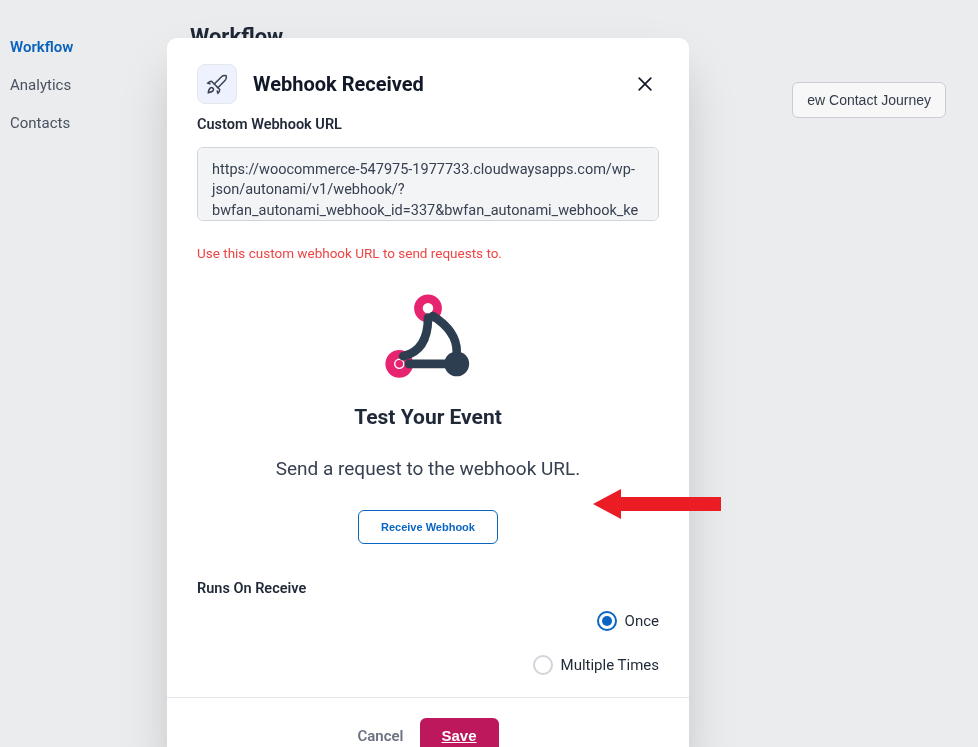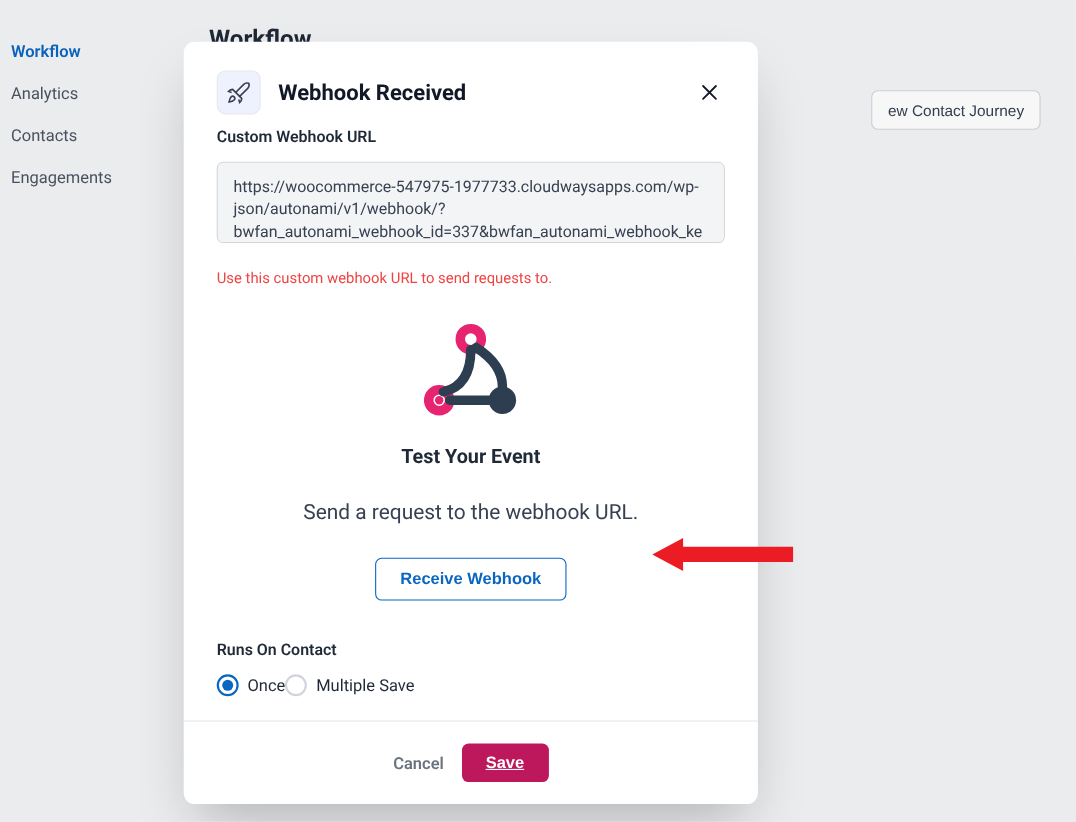--- a/index.html
+++ b/index.html
@@ -141,49 +141,51 @@
 
   .test-section {
     text-align: center;
     margin-top: 32px;
   }
   .test-icon {
     display: flex;
     justify-content: center;
   }
   .test-title {
-    font-size: 18px;
+    font-size: 21px;
     font-weight: 700;
     margin-top: 22px;
   }
   .test-desc {
     font-size: 19px;
     color: #374151;
     margin-top: 28px;
   }
   .receive-btn {
     display: inline-block;
     margin-top: 30px;
     border: 1.5px solid #0a66c2;
     color: #0a66c2;
     font-weight: 700;
-    font-size: 15px;
+    font-size: 11px;
     padding: 10px 22px;
     border-radius: 6px;
     background: #fff;
     cursor: pointer;
   }
 
   .runs-section {
     margin-top: 36px;
   }
   .radios {
     display: flex;
     align-items: flex-end;
+    gap: 24px;
     margin-top: 14px;
+    flex-direction: column;
   }
   .radio {
     display: flex;
     align-items: center;
     gap: 8px;
     cursor: pointer;
   }
   .radio-outer {
     width: 20px;
     height: 20px;
@@ -241,21 +243,20 @@
     pointer-events: none;
   }
 </style>
 </head>
 <body>
 
 <nav class="sidebar">
   <div class="sidebar-item active">Workflow</div>
   <div class="sidebar-item">Analytics</div>
   <div class="sidebar-item">Contacts</div>
-  <div class="sidebar-item">Engagements</div>
 </nav>
 
 <div class="page-bg">
   <h1 class="page-title">Workflow</h1>
 </div>
 <button class="btn-outline-top">ew Contact Journey</button>
 
 <div class="overlay"></div>
 
 <div class="modal">
@@ -296,31 +297,31 @@
 
           <circle cx="20" cy="74" r="4" fill="#e6246f"></circle>
         </svg>
       </div>
       <div class="test-title">Test Your Event</div>
       <div class="test-desc">Send a request to the webhook URL.</div>
       <button class="receive-btn">Receive Webhook</button>
     </div>
 
     <div class="runs-section">
-      <div class="section-label" style="margin-top:0">Runs On Contact</div>
+      <div class="section-label" style="margin-top:0">Runs On Receive</div>
       <div class="radios">
         <label class="radio">
           <span class="radio-outer selected">
               <span class="radio-inner"></span>
             </span>
           <span class="radio-label">Once</span>
         </label>
         <label class="radio">
           <span class="radio-outer"></span>
-          <span class="radio-label">Multiple Save</span>
+          <span class="radio-label">Multiple Times</span>
         </label>
       </div>
     </div>
   </div>
 
   <div class="modal-footer">
     <span class="btn-cancel">Cancel</span>
     <button class="btn-save">Save</button>
   </div>
 </div>

